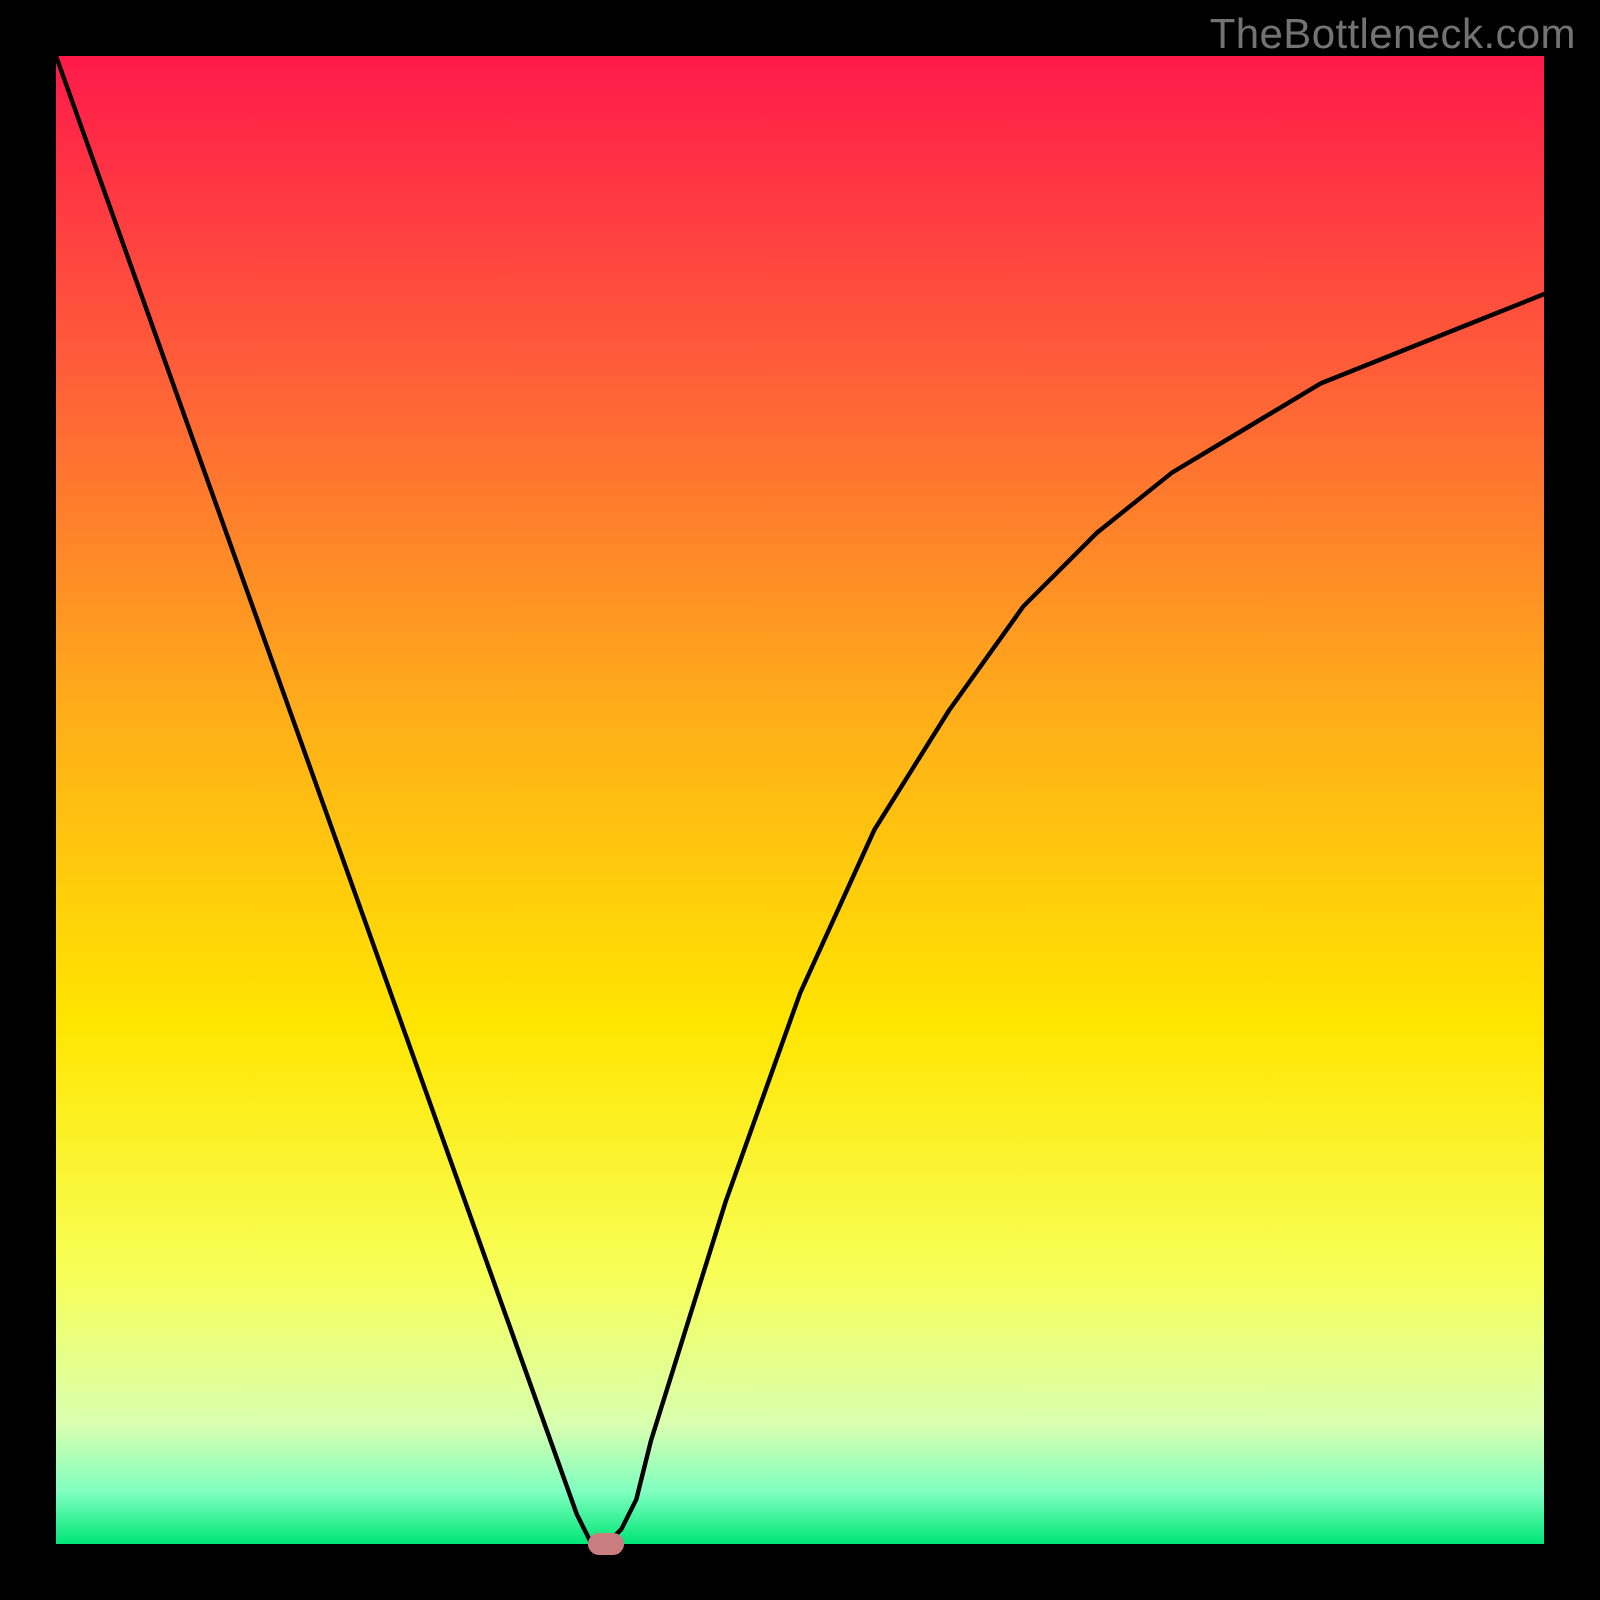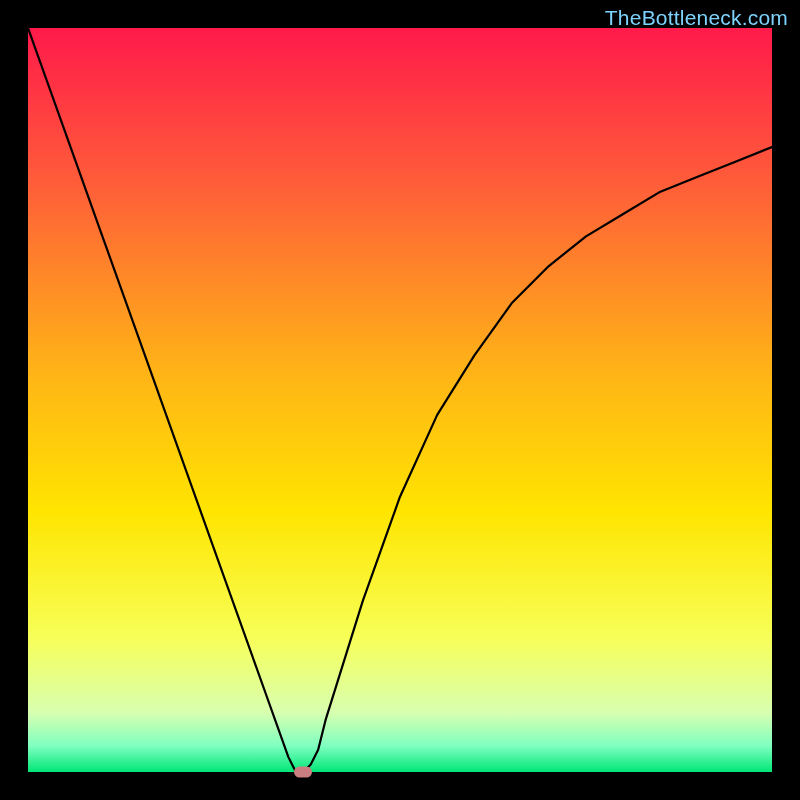--- a/index.html
+++ b/index.html
@@ -14,21 +14,21 @@
   .frame {
     position: relative;
     width: 800px;
     height: 800px;
     background: #000;
   }
   .watermark {
     position: absolute;
     top: 6px;
     right: 12px;
-    color: #7dd3fc;
+    color: #737373;
     font-size: 21px;
     font-weight: 500;
     letter-spacing: 0.2px;
     z-index: 5;
   }
   .plot {
     position: absolute;
     left: 28px;
     top: 28px;
     width: 744px;

